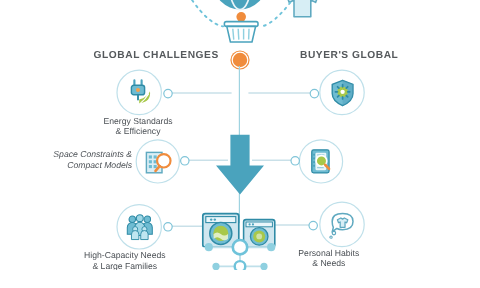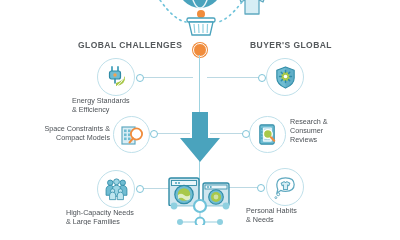--- a/index.html
+++ b/index.html
@@ -40,21 +40,21 @@
   
   .circle{
     position:absolute;border-radius:50%;
     border:1.3px solid #bfe0ea;background:#ffffff;
     display:flex;align-items:center;justify-content:center;
   }
   .item-label{
     position:absolute;font-size:7.2px;line-height:9px;color:#4c5156;
     text-align:center;white-space:pre-line;
   }
-  .item-label.left-side{text-align:left;}
+  .item-label.left-side{text-align:center;}
   .item-label.mid-right{text-align:left;}
   .item-label.mid-left{text-align:right;}
 
   
   #big-arrow{left:170px;top:112px;}
 
   
   #network{left:160px;top:196px;}
 
   
@@ -154,21 +154,21 @@
         <rect x="12.8" y="7.5" width="2.2" height="2.6"></rect>
         <rect x="5" y="11.5" width="2.6" height="2.6"></rect>
         <rect x="9" y="11.5" width="2.6" height="2.6"></rect>
         <rect x="5" y="15.5" width="2.6" height="2.6"></rect>
         <rect x="9" y="15.5" width="2.6" height="2.6"></rect>
       </g>
       <circle cx="17.5" cy="12" r="5.6" fill="#ffffff" stroke="#f08c3c" stroke-width="1.8"></circle>
       <line x1="14" y1="16.4" x2="10.6" y2="20.4" stroke="#f08c3c" stroke-width="2.2" stroke-linecap="round"></line>
     </svg>
   </div>
-  <div class="item-label mid-left" style="left:22px;top:124px;width:88px;">Space Constraints &amp;
+  <div class="item-label mid-left" style="left:22px;top:124px;width:88px;font-style:italic;">Space Constraints &amp;
 Compact Models</div>
   <div class="conn" style="left:152px;top:133px;width:38px;"></div>
   <div class="node" style="left:150px;top:130px;"></div>
 
   <div class="circle" style="left:249px;top:116px;width:35px;height:35px;">
     <svg width="25" height="25" viewBox="0 0 26 26">
       <rect x="5" y="3" width="15" height="20" rx="1.6" fill="#6fbcd2" stroke="#2f8ba6" stroke-width="1.1"></rect>
       <rect x="8.2" y="5.6" width="9.4" height="15" rx="1" fill="#eaf6fa"></rect>
       <g fill="#4aa3bd">
         <rect x="6.2" y="6.4" width="1.6" height="1.6"></rect>
@@ -177,23 +177,20 @@
         <rect x="6.2" y="16" width="1.6" height="1.6"></rect>
       </g>
       <g stroke="#9ccfe0" stroke-width="1" stroke-linecap="round">
         <line x1="10" y1="7.4" x2="15.6" y2="7.4"></line>
         <line x1="10" y1="18.4" x2="15" y2="18.4"></line>
       </g>
       <circle cx="13.4" cy="12.6" r="4.6" fill="#a8c84a" stroke="#ffffff" stroke-width="1.4"></circle>
       <line x1="16.6" y1="15.9" x2="20" y2="19.4" stroke="#f08c3c" stroke-width="2.2" stroke-linecap="round"></line>
     </svg>
   </div>
-  <div class="item-label mid-right" style="left:290px;top:117px;width:80px;">Research &amp;
-Consumer
-Reviews</div>
   <div class="conn" style="left:210px;top:133px;width:34px;"></div>
   <div class="node" style="left:242px;top:130px;"></div>
 
   <svg id="big-arrow" class="abs" width="60" height="52" viewBox="0 0 60 52">
     <path d="M22 0 h16 v26 h12 l-20 24 l-20 -24 h12 z" fill="#4aa3bd"></path>
   </svg>
 
   <div class="circle" style="left:97px;top:170px;width:36px;height:36px;">
     <svg width="27" height="27" viewBox="0 0 28 28">
       <g fill="#6fbcd2" stroke="#2f8ba6" stroke-width=".9">
@@ -207,34 +204,34 @@
         <path d="M9.6 21 v-7 a4.4 4.4 0 0 1 8.8 0 v7 z"></path>
       </g>
       <g fill="#bfe6f0" stroke="#2f8ba6" stroke-width=".8">
         <circle cx="10" cy="15.5" r="2.2"></circle>
         <path d="M6.8 24.5 v-4.6 a3.2 3.2 0 0 1 6.4 0 v4.6 z"></path>
         <circle cx="18" cy="15.5" r="2.2"></circle>
         <path d="M14.8 24.5 v-4.6 a3.2 3.2 0 0 1 6.4 0 v4.6 z"></path>
       </g>
     </svg>
   </div>
-  <div class="item-label left-side" style="left:66px;top:208px;width:98px;">High-Capacity Needs
+  <div class="item-label left-side" style="left:55px;top:208px;width:98px;">High-Capacity Needs
 &amp; Large Families</div>
   <div class="conn" style="left:138px;top:188px;width:50px;"></div>
   <div class="node" style="left:136px;top:185px;"></div>
 
   <div class="circle" style="left:266px;top:168px;width:36px;height:36px;">
     <svg width="27" height="27" viewBox="0 0 28 28">
       <path d="M5 11 q0 -7 9 -7 q9 0 9 7 q0 7 -9 7 q-3 0 -5 -1 l-4 3 l1 -4 q-1 -2 -1 -5 z" fill="#ffffff" stroke="#5fa9c0" stroke-width="1.3" stroke-linejoin="round"></path>
       <path d="M9.5 9.5 l3 -1.6 l1.5 1 l1.5 -1 l3 1.6 l-1 2.6 l-1.4 -.7 v4.6 h-4.2 v-4.6 l-1.4 .7 z" fill="#d7eef5" stroke="#5fa9c0" stroke-width="1.1" stroke-linejoin="round"></path>
       <circle cx="6.5" cy="21" r="1.5" fill="#ffffff" stroke="#5fa9c0" stroke-width="1"></circle>
       <circle cx="4" cy="24.5" r="1" fill="#ffffff" stroke="#5fa9c0" stroke-width=".9"></circle>
     </svg>
   </div>
-  <div class="item-label left-side" style="left:246px;top:206px;width:92px;">Personal Habits
+  <div class="item-label left-side" style="left:228px;top:206px;width:92px;">Personal Habits
 &amp; Needs</div>
   <div class="conn" style="left:212px;top:187px;width:48px;"></div>
   <div class="node" style="left:257px;top:184px;"></div>
 
   <svg class="abs" style="left:167px;top:176px;" width="66" height="30" viewBox="0 0 66 30">
     <g>
       <rect x="2" y="2" width="30" height="28" rx="2" fill="#cfe6ef" stroke="#2f8ba6" stroke-width="1.4"></rect>
       <rect x="4.5" y="4.5" width="25" height="5" fill="#eaf6fa" stroke="#2f8ba6" stroke-width=".9"></rect>
       <circle cx="9" cy="7" r="1" fill="#4aa3bd"></circle>
       <circle cx="12" cy="7" r="1" fill="#4aa3bd"></circle>

